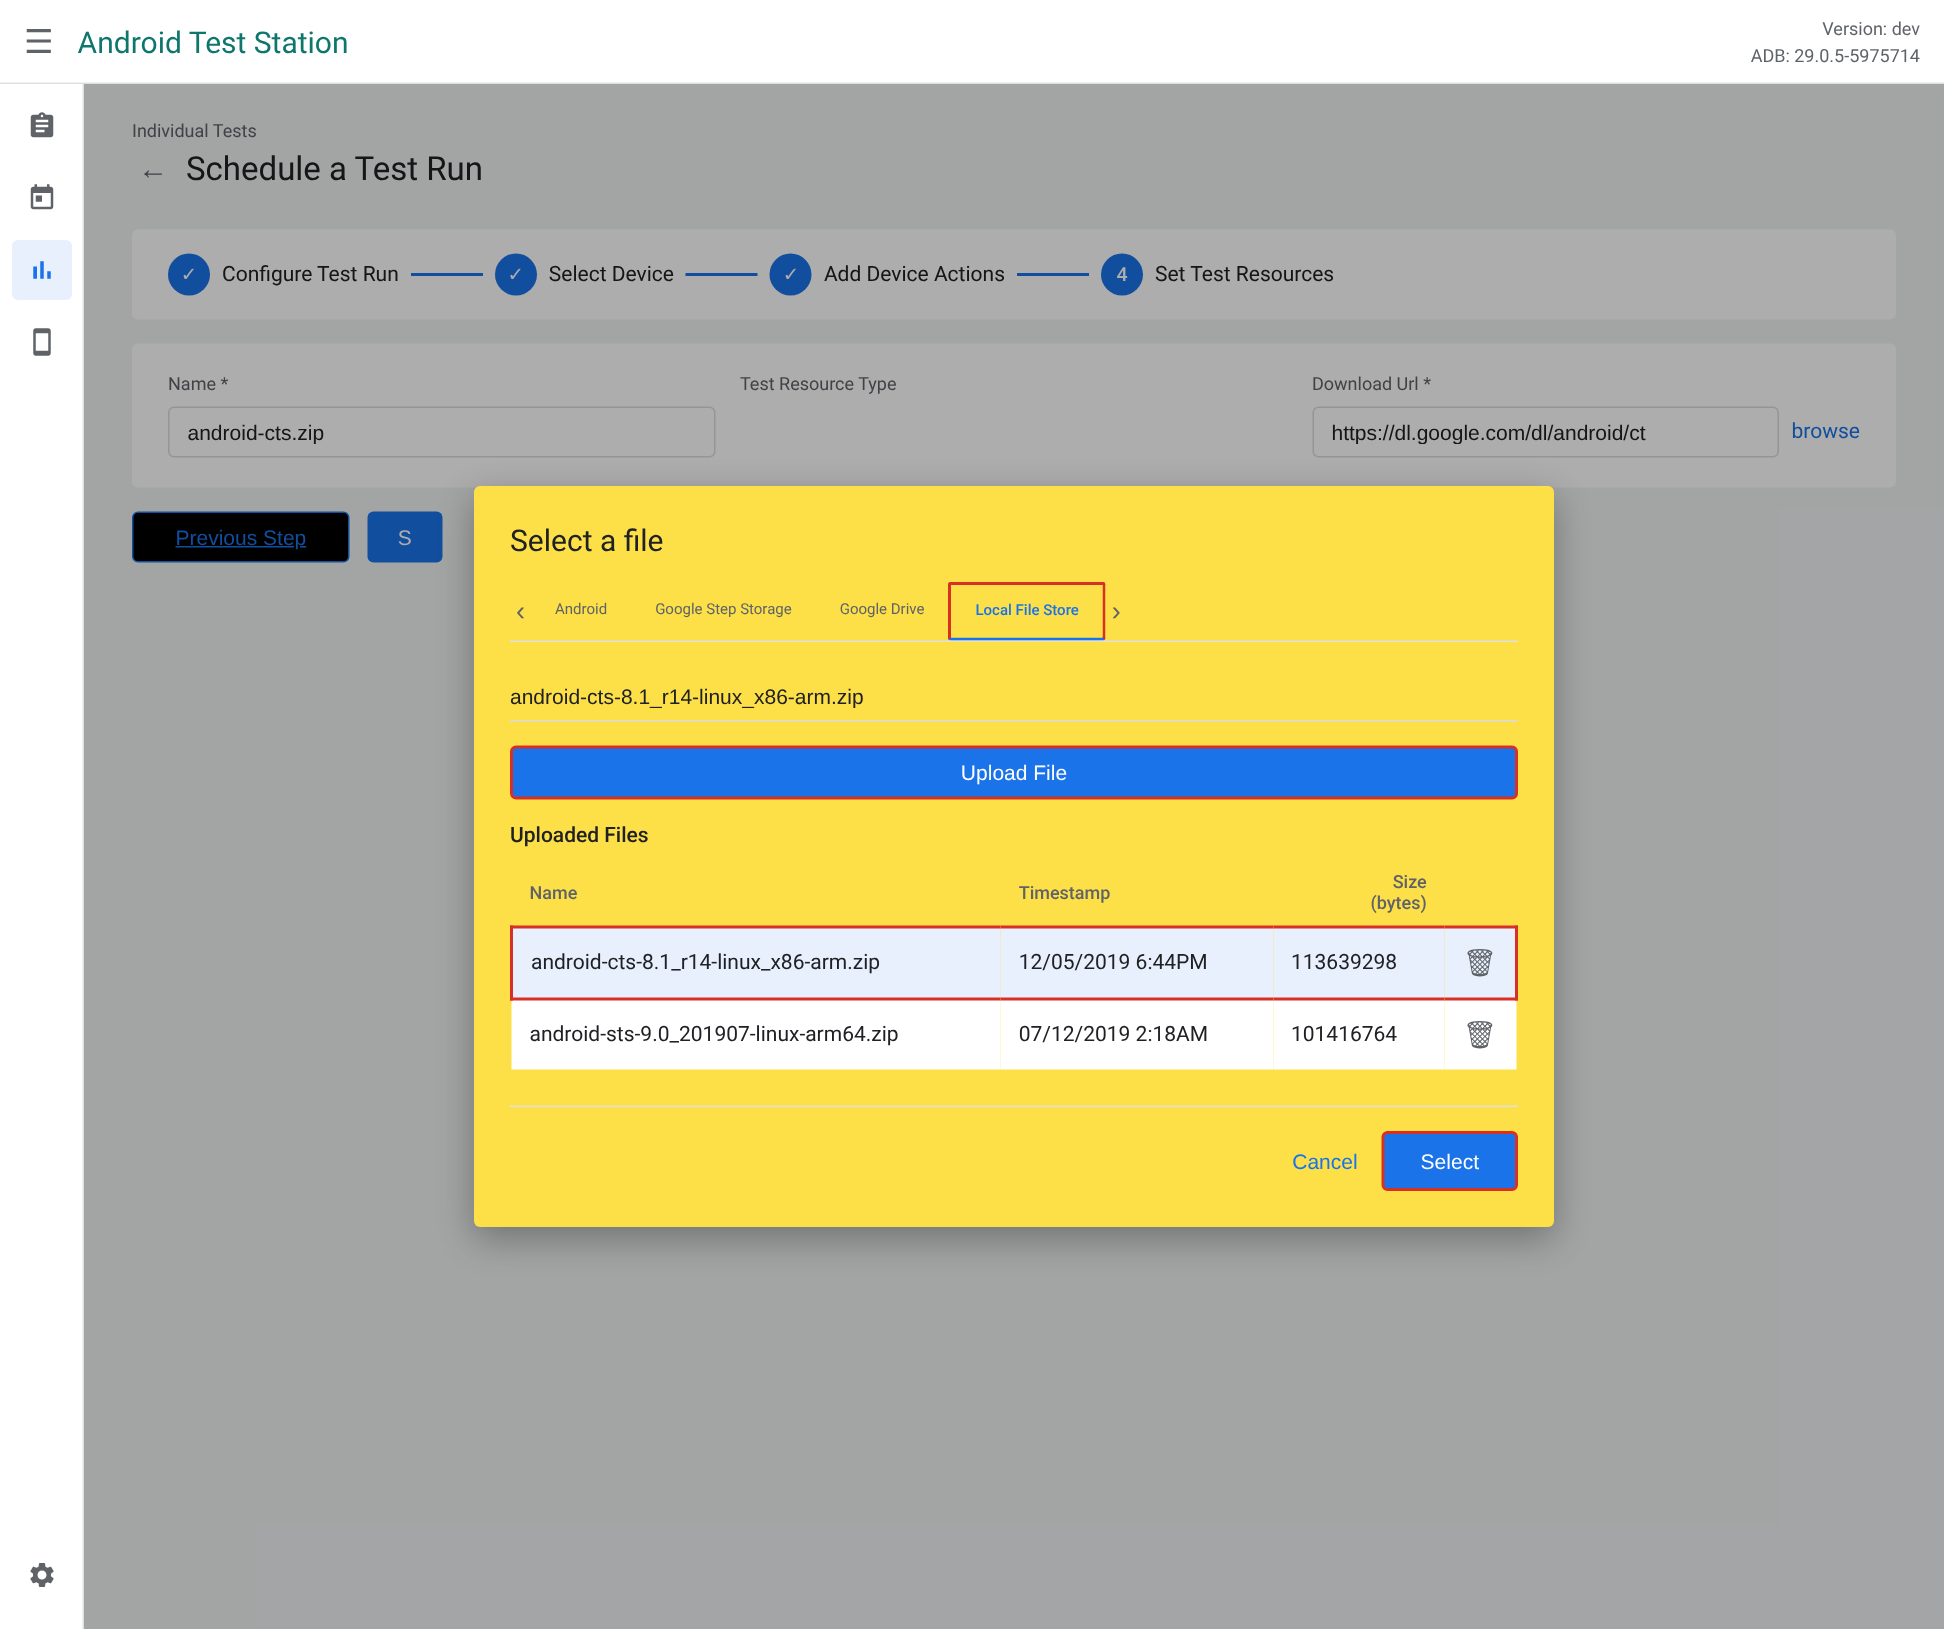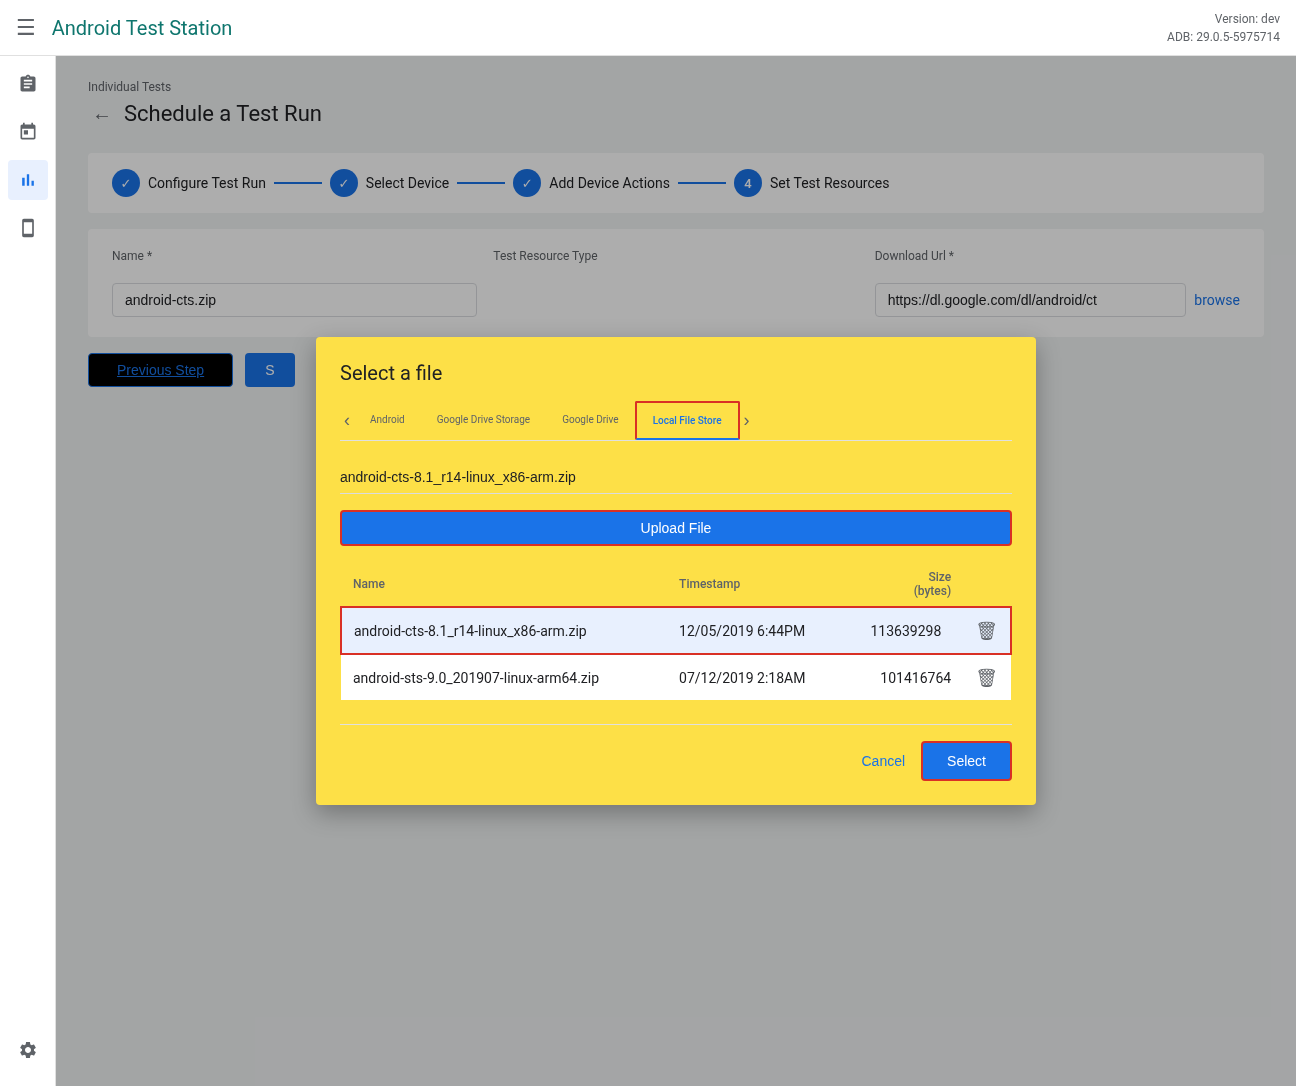--- a/index.html
+++ b/index.html
@@ -102,21 +102,21 @@
     }
 
     
     .form-area {
       background: #fff;
       border-radius: 4px;
       padding: 20px 24px;
       margin-bottom: 16px;
     }
     .form-row { display: flex; gap: 16px; }
-    .form-group { display: flex; flex-direction: column; gap: 20px; flex: 1; }
+    .form-group { display: flex; flex-direction: column; gap: 8px; flex: 1; }
     .form-label { font-size: 12px; color: #5f6368; }
     .form-input {
       border: 1px solid #dadce0;
       border-radius: 4px;
       padding: 8px 12px;
       font-size: 14px;
       color: #202124;
     }
     .form-input-with-link { display: flex; align-items: center; gap: 8px; }
     .browse-link { color: #1a73e8; font-size: 14px; cursor: pointer; white-space: nowrap; }
@@ -378,56 +378,57 @@
       <button class="btn-primary">S</button>
     </div>
 
     <div class="modal-overlay">
       <div class="modal">
         <div class="modal-title">Select a file</div>
 
         <div class="modal-tabs">
           <button class="tab-nav-btn">‹</button>
           <div class="modal-tab">Android</div>
-          <div class="modal-tab">Google Drive Storage</div>
+          <div class="modal-tab">Google Step Storage</div>
           <div class="modal-tab">Google Drive</div>
           <div class="modal-tab active" style="border: 2px solid #d93025; border-bottom: 2px solid #1a73e8; border-radius: 2px;">Local File Store</div>
           <button class="tab-nav-btn">›</button>
         </div>
 
         <div class="selected-file-section">
           <input class="selected-file-input" readonly="" value="android-cts-8.1_r14-linux_x86-arm.zip" style="">
         </div>
 
         <button class="upload-btn">Upload File</button>
 
+        <div class="uploaded-files-title">Uploaded Files</div>
 
         <table class="files-table">
           <thead>
             <tr>
               <th>Name</th>
               <th>Timestamp</th>
               <th class="right" style="white-space:pre-line;text-align:right;">Size
 (bytes)</th>
               <th style="width:40px;"></th>
             </tr>
           </thead>
           <tbody>
             <tr class="selected-row">
               <td>android-cts-8.1_r14-linux_x86-arm.zip</td>
               <td>12/05/2019 6:44PM</td>
-              <td style="text-align:center;">113639298</td>
+              <td style="text-align:left;">113639298</td>
               <td>
                 <span class="delete-icon">🗑</span>
               </td>
             </tr>
             <tr class="normal-row">
               <td>android-sts-9.0_201907-linux-arm64.zip</td>
               <td>07/12/2019 2:18AM</td>
-              <td style="text-align:right;">101416764</td>
+              <td style="">101416764</td>
               <td>
                 <span class="delete-icon">🗑</span>
               </td>
             </tr>
           </tbody>
         </table>
 
         <div class="modal-footer">
           <button class="cancel-link">Cancel</button>
           <button class="select-btn">Select</button>

